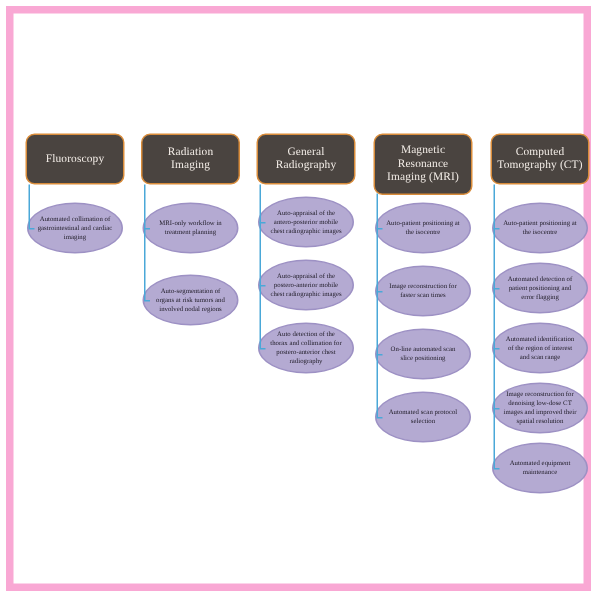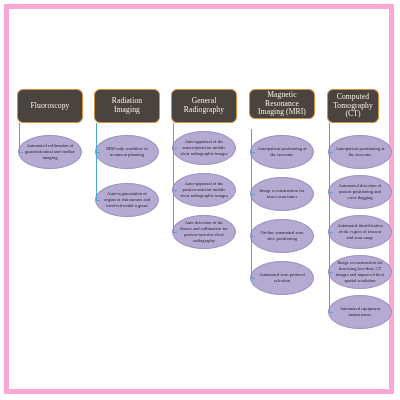--- a/index.html
+++ b/index.html
@@ -119,21 +119,21 @@
         </div>
         <div class="bubble" style="top: 132px; left: 1px; width: 64px; height: 34px; background: rgb(180, 170, 210); border-color: rgb(157, 145, 196);">
           <span>Auto detection of the thorax and collimation for postero-anterior chest radiography</span>
         </div>
         <div class="spine" style="left: 2px; top: 40px; height: 109px; background: rgb(74, 168, 216);"></div>
         <div class="stub" style="left: 2px; top: 65px; width: 4px; background: rgb(74, 168, 216);"></div>
         <div class="stub" style="left: 2px; top: 107px; width: 4px; background: rgb(74, 168, 216);"></div>
         <div class="stub" style="left: 2px; top: 149px; width: 4px; background: rgb(74, 168, 216);"></div>
       </div>
       <div class="column" style="left: 240px; width: 66px;">
-        <div class="header-box" style="top: 6px; width: 66px; height: 30px; background: rgb(74, 68, 64); border-color: rgb(217, 140, 58); color: rgb(242, 236, 230); position: absolute;">
+        <div class="header-box" style="top: 6px; width: 66px; height: 41px; background: rgb(74, 68, 64); border-color: rgb(217, 140, 58); color: rgb(242, 236, 230); position: absolute;">
           <span>Magnetic Resonance Imaging (MRI)</span>
         </div>
         <div class="bubble" style="top: 52px; left: 1px; width: 64px; height: 34px; background: rgb(180, 170, 210); border-color: rgb(157, 145, 196);">
           <span>Auto-patient positioning at the isocentre</span>
         </div>
         <div class="bubble" style="top: 94px; left: 1px; width: 64px; height: 34px; background: rgb(180, 170, 210); border-color: rgb(157, 145, 196);">
           <span>Image reconstruction for faster scan times</span>
         </div>
         <div class="bubble" style="top: 136px; left: 1px; width: 64px; height: 34px; background: rgb(180, 170, 210); border-color: rgb(157, 145, 196);">
           <span>On-line automated scan slice positioning</span>
@@ -141,21 +141,21 @@
         <div class="bubble" style="top: 178px; left: 1px; width: 64px; height: 34px; background: rgb(180, 170, 210); border-color: rgb(157, 145, 196);">
           <span>Automated scan protocol selection</span>
         </div>
         <div class="spine" style="left: 2px; top: 46px; height: 149px; background: rgb(74, 168, 216);"></div>
         <div class="stub" style="left: 2px; top: 69px; width: 4px; background: rgb(74, 168, 216);"></div>
         <div class="stub" style="left: 2px; top: 111px; width: 4px; background: rgb(74, 168, 216);"></div>
         <div class="stub" style="left: 2px; top: 153px; width: 4px; background: rgb(74, 168, 216);"></div>
         <div class="stub" style="left: 2px; top: 195px; width: 4px; background: rgb(74, 168, 216);"></div>
       </div>
       <div class="column" style="left: 318px; width: 66px;">
-        <div class="header-box" style="top: 6px; width: 52px; height: 34px; background: rgb(74, 68, 64); border-color: rgb(217, 140, 58); color: rgb(242, 236, 230); position: absolute;">
+        <div class="header-box" style="top: 6px; width: 66px; height: 34px; background: rgb(74, 68, 64); border-color: rgb(217, 140, 58); color: rgb(242, 236, 230); position: absolute;">
           <span>Computed Tomography (CT)</span>
         </div>
         <div class="bubble" style="top: 52px; left: 1px; width: 64px; height: 34px; background: rgb(180, 170, 210); border-color: rgb(157, 145, 196);">
           <span>Auto-patient positioning at the isocentre</span>
         </div>
         <div class="bubble" style="top: 92px; left: 1px; width: 64px; height: 34px; background: rgb(180, 170, 210); border-color: rgb(157, 145, 196);">
           <span>Automated detection of patient positioning and error flagging</span>
         </div>
         <div class="bubble" style="top: 132px; left: 1px; width: 64px; height: 34px; background: rgb(180, 170, 210); border-color: rgb(157, 145, 196);">
           <span>Automated identification of the region of interest and scan range</span>

